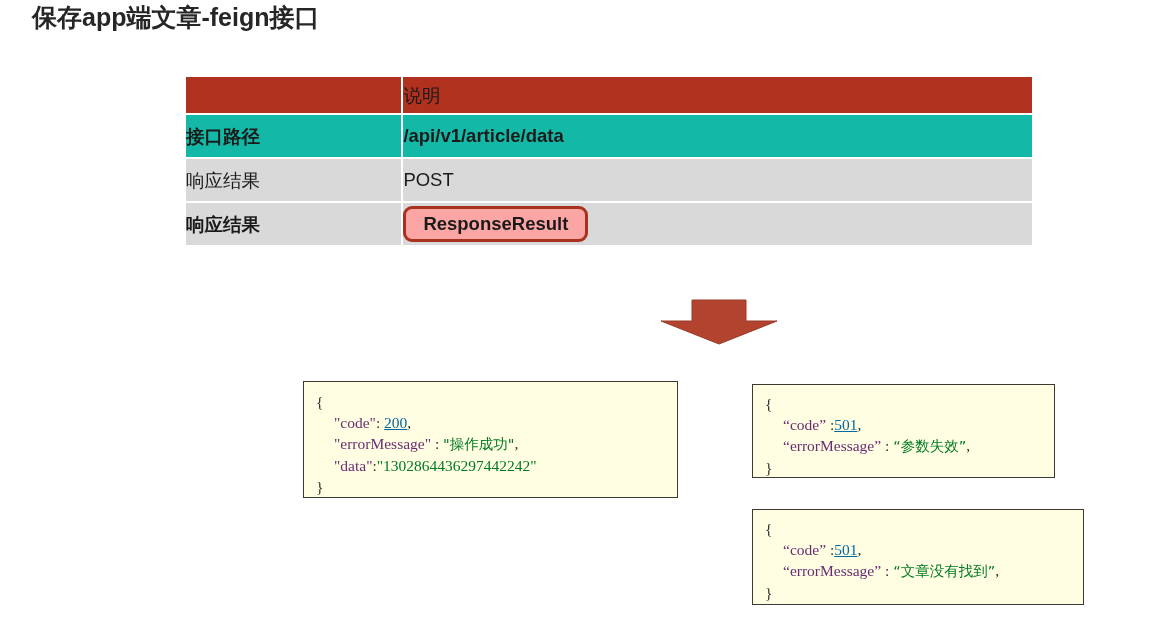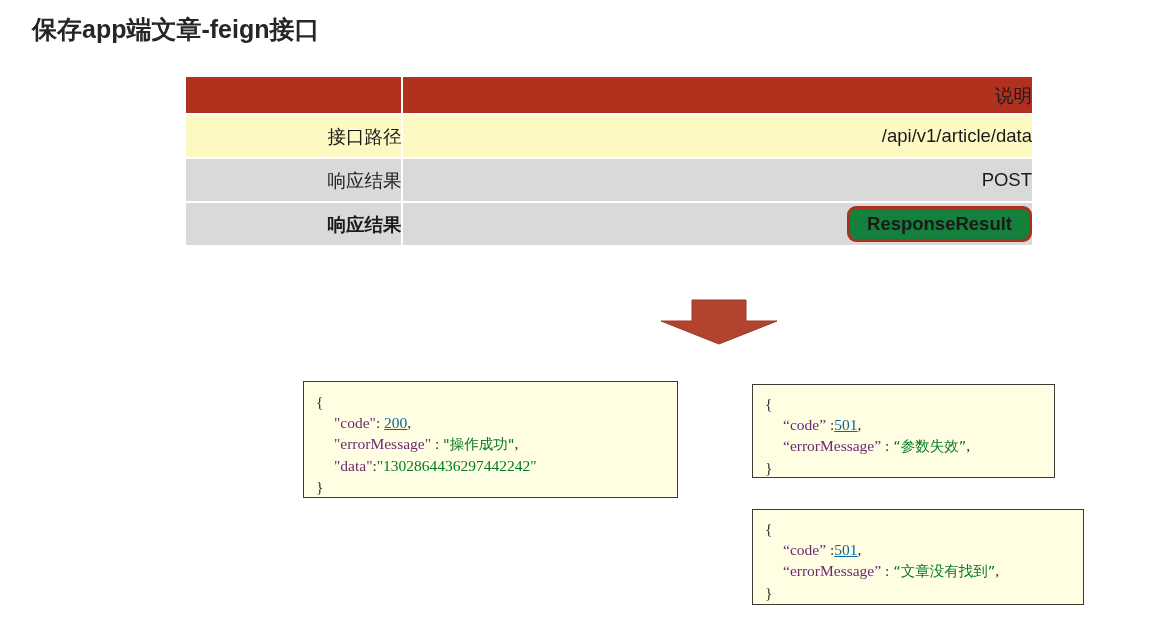--- a/index.html
+++ b/index.html
@@ -12,72 +12,72 @@
     height: 622px;
     position: relative;
     font-family: "Liberation Sans", sans-serif;
     overflow: hidden;
   }
 
   
   #page-title {
     position: absolute;
     left: 32px;
-    top: 13px;
+    top: 1px;
     font-size: 25px;
     font-weight: bold;
     color: #262626;
     letter-spacing: 0px;
     white-space: nowrap;
   }
 
   
   #spec-table {
     position: absolute;
     left: 186px;
     top: 77px;
     width: 846px;
     border-collapse: separate;
     border-spacing: 0;
   }
   #spec-table td {
     padding: 0;
     height: 42px;
     vertical-align: middle;
-    text-align: right;
+    text-align: left;
     font-size: 18.5px;
     color: #1a1a1a;
     border-right: 2px solid #ffffff;
     border-bottom: 2px solid #ffffff;
     font-family: "Liberation Sans", sans-serif;
   }
   #spec-table td:last-child { border-right: none; }
   #spec-table tr:last-child td { border-bottom: none; font-weight: bold; }
 
   .col-label { width: 216px; }
   .col-value { width: 630px; }
 
   .hdr-cell {
     background: #B1311F;
     color: #ffffff;
     font-size: 19px;
     height: 36px !important;
   }
   .hdr-blank { background: #B1311F; }
 
-  .row-light td { background: #fef9c3; }
+  .row-light td { background: #14b8a6; font-weight: bold; }
   .row-dark  td { background: #D9D9D9; }
 
   
   .chip {
     display: inline-block;
     border: 3px solid #A8321E;
     border-radius: 9px;
     padding: 4px 17px 5px 17px;
-    background: #15803d;
+    background: #fca5a5;
     font-size: 18.5px;
     line-height: 1.15;
     color: #1a1a1a;
     box-sizing: border-box;
   }
 
   
   #down-arrow {
     position: absolute;
     left: 660px;

